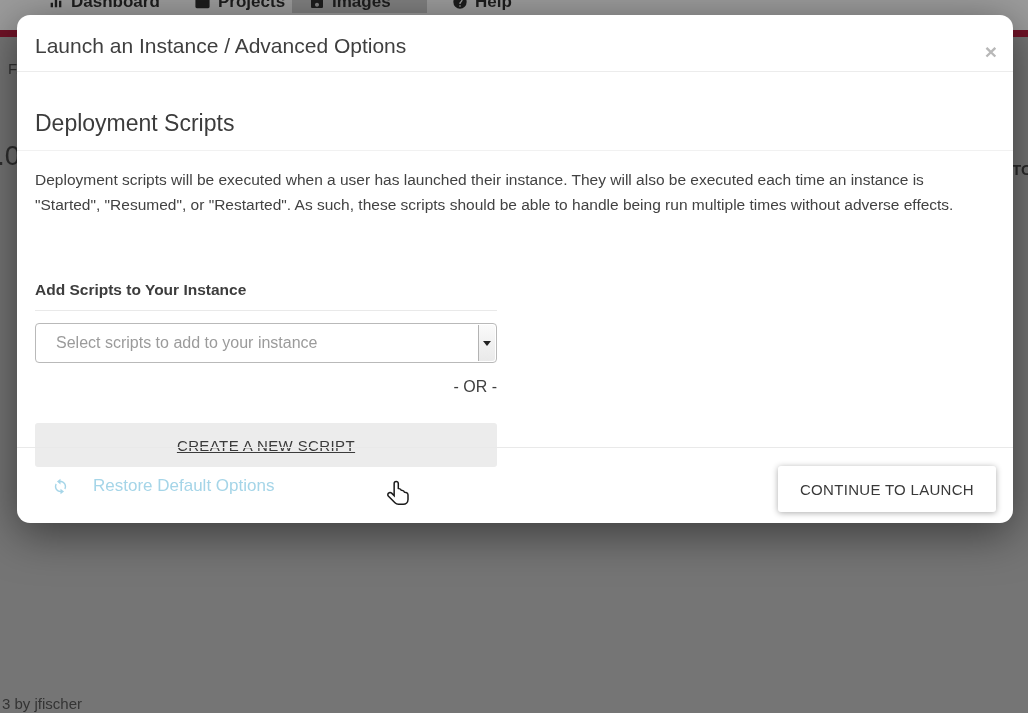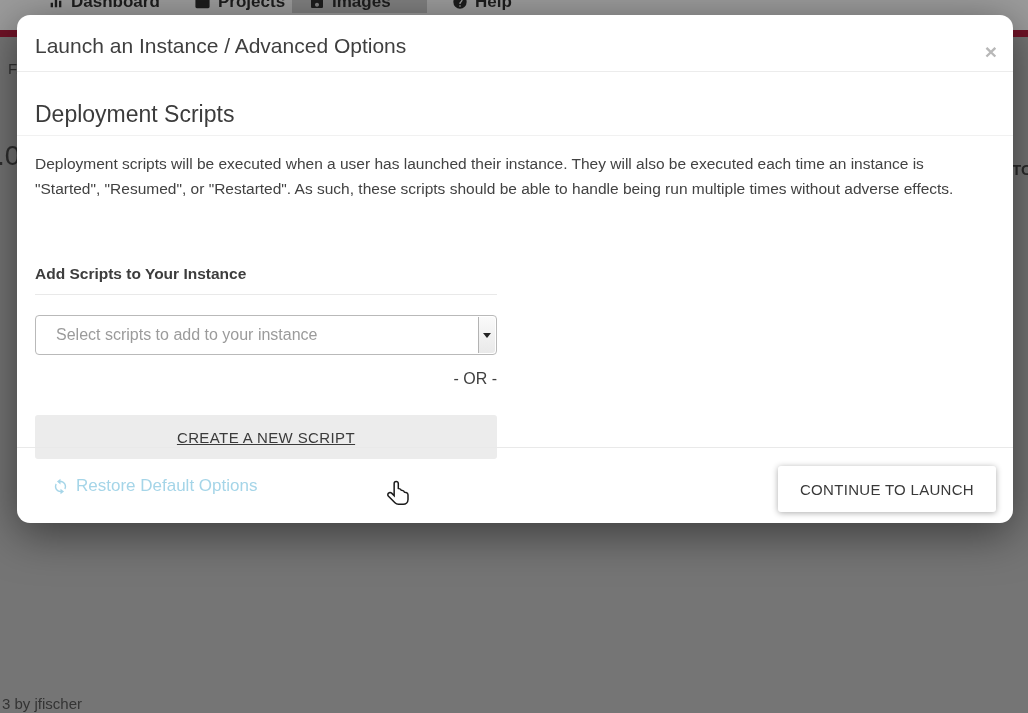--- a/index.html
+++ b/index.html
@@ -52,38 +52,38 @@
   .modal-title { font-size:21px; color:#3f3f3f; margin-top:6px; }
   .modal-close {
     position:absolute; right:16px; top:26px;
     font-size:21px; font-weight:700; color:#b8b8b8;
     cursor:pointer; line-height:1;
   }
 
   .modal-body { padding:0 18px; }
   .section-heading {
     font-size:23px; font-weight:400; color:#3c3c3c;
-    margin:7px -18px; padding:22px 18px 7px 18px;
+    margin:16px -18px; padding:22px 18px 13px 18px;
     border-bottom:1px solid #f1f1f1;
   }
   .description {
     margin-top:15px; max-width:932px;
     font-size:15.5px; line-height:25px; color:#424242;
   }
 
   .columns { display:flex; margin-top:64px; }
   .col-left  { width:462px; }
   .col-right { flex:1; }
   .col-heading {
     font-size:15.5px; font-weight:700; color:#3d3d3d;
     padding-bottom:11px; border-bottom:1px solid #e9e9e9;
   }
 
   .select-box {
-    margin-top:20px; height:40px; width:462px;
+    margin-top:12px; height:40px; width:462px;
     border:1px solid #b9b9b9; border-radius:4px;
     background:#fff; position:relative;
     display:flex; align-items:center;
     cursor:pointer;
   }
   .select-text { padding-left:20px; font-size:16px; color:#9b9b9b; }
   .select-arrow {
     position:absolute; top:1px; right:1px; bottom:1px; width:17px;
     border-left:1px solid #b3b3b3;
     background:linear-gradient(#fafafa,#e9e9e9);
@@ -106,21 +106,21 @@
     cursor:pointer;
     text-decoration:underline;
   }
 
   .modal-footer {
     position:absolute; left:0; bottom:0; width:100%; height:76px;
     border-top:1px solid #e9e9e9;
   }
   .restore-link {
     position:absolute; left:35px; top:28px;
-    display:flex; align-items:center; gap:7px;
+    display:flex; align-items:center; gap:24px;
     color:#a5d5e8; font-size:17px; cursor:pointer;
   }
   .restore-link svg { fill:#a5d5e8; }
   .continue-btn {
     position:absolute; right:17px; top:18px; width:218px; height:46px;
     background:#fff; border:none; border-radius:3px;
     box-shadow:0 1px 6px rgba(0,0,0,.33);
     font-family:"Liberation Sans", sans-serif;
     font-size:15px; color:#393939; letter-spacing:.3px;
     cursor:pointer;

